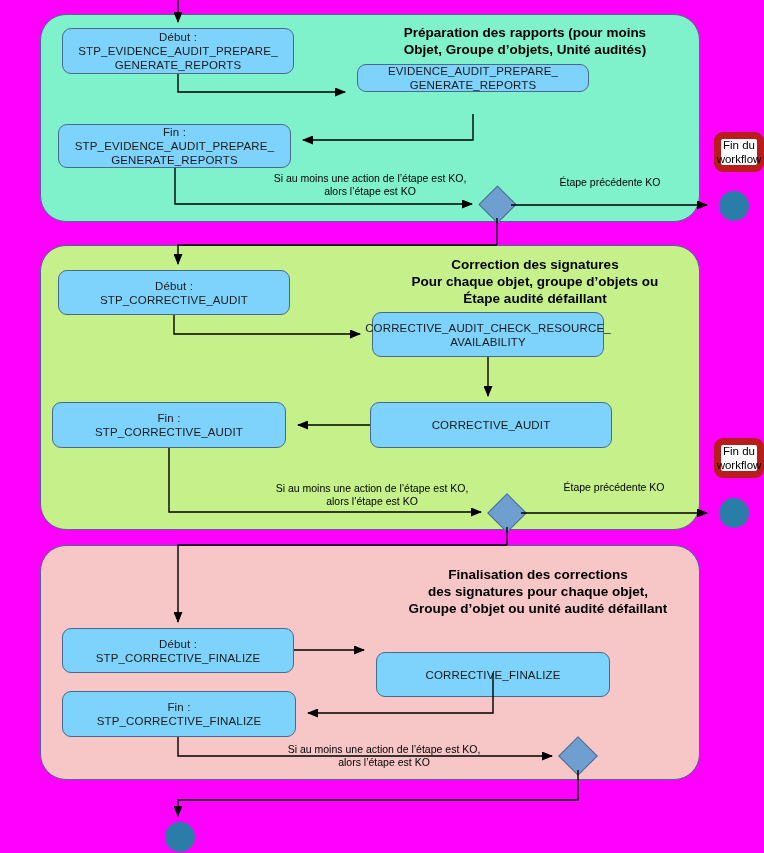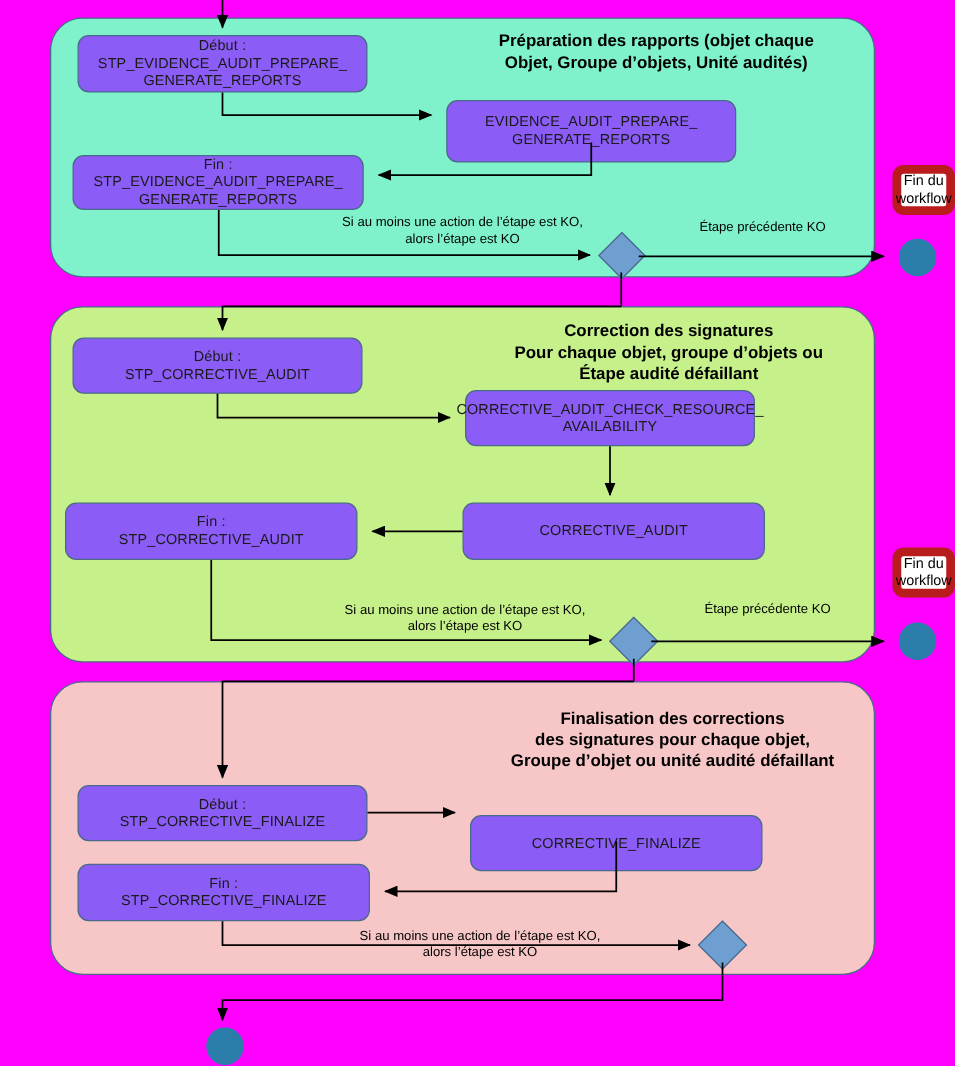--- a/index.html
+++ b/index.html
@@ -25,21 +25,21 @@
     position: absolute;
     text-align: center;
     font-weight: bold;
     font-size: 13.5px;
     line-height: 17px;
     color: #000;
     white-space: pre-line;
   }
   .node {
     position: absolute;
-    background: #8b5cf6;
+    background: #7dd3fc;
     border: 1px solid #4a6a8a;
     border-radius: 9px;
     box-sizing: border-box;
     display: flex;
     align-items: center;
     justify-content: center;
     text-align: center;
     font-size: 11.5px;
     line-height: 14px;
     color: #1a1a1a;
@@ -92,28 +92,28 @@
     box-sizing: border-box;
   }
 </style>
 </head>
 <body>
 
 <div id="canvas">
 
   <div class="panel" style="left:40px; top:14px; width:660px; height:208px; background:#7FF2CC;"></div>
 
-  <div class="panel-title" style="left:360px; top:24px; width:330px;">Préparation des rapports (objet chaque
+  <div class="panel-title" style="left:360px; top:24px; width:330px;">Préparation des rapports (pour moins
 Objet, Groupe d’objets, Unité audités)</div>
 
   <div class="node" style="left:62px; top:28px; width:232px; height:46px;">Début :
 STP_EVIDENCE_AUDIT_PREPARE_
 GENERATE_REPORTS</div>
 
-  <div class="node" style="left:357px; top:80px; width:232px; height:50px;">EVIDENCE_AUDIT_PREPARE_
+  <div class="node" style="left:357px; top:64px; width:232px; height:28px;">EVIDENCE_AUDIT_PREPARE_
 GENERATE_REPORTS</div>
 
   <div class="node" style="left:58px; top:124px; width:233px; height:44px;">Fin :
 STP_EVIDENCE_AUDIT_PREPARE_
 GENERATE_REPORTS</div>
 
   <div class="edge-label" style="left:250px; top:172px; width:240px;">Si au moins une action de l’étape est KO,
 alors l’étape est KO</div>
 
   <div class="edge-label" style="left:520px; top:176px; width:180px;">Étape précédente KO</div>

